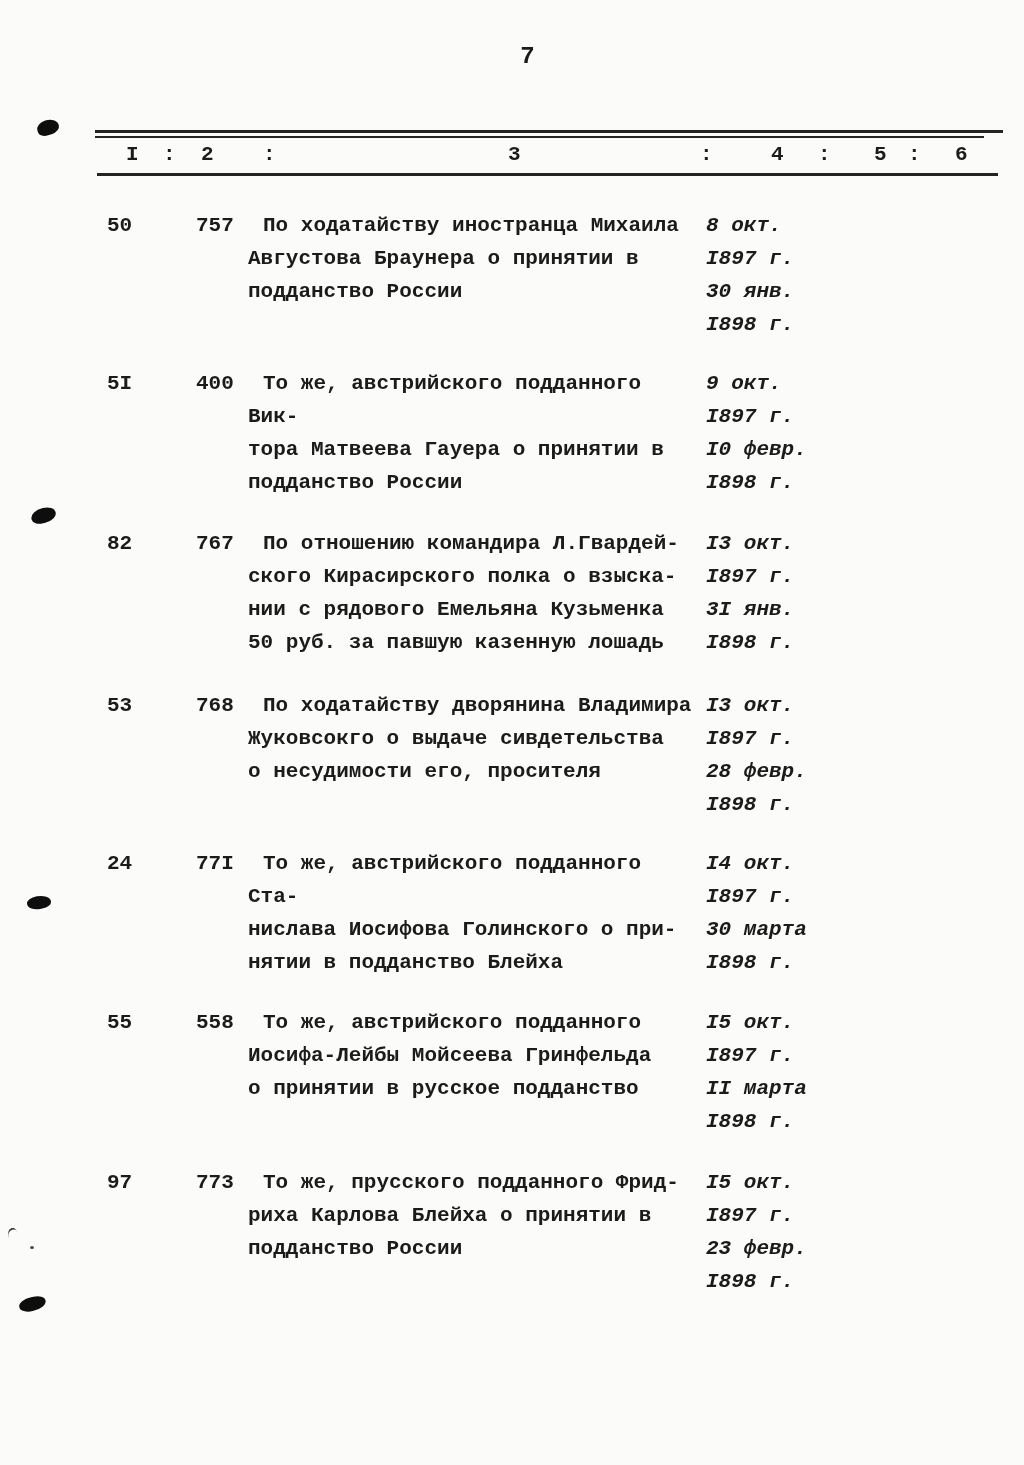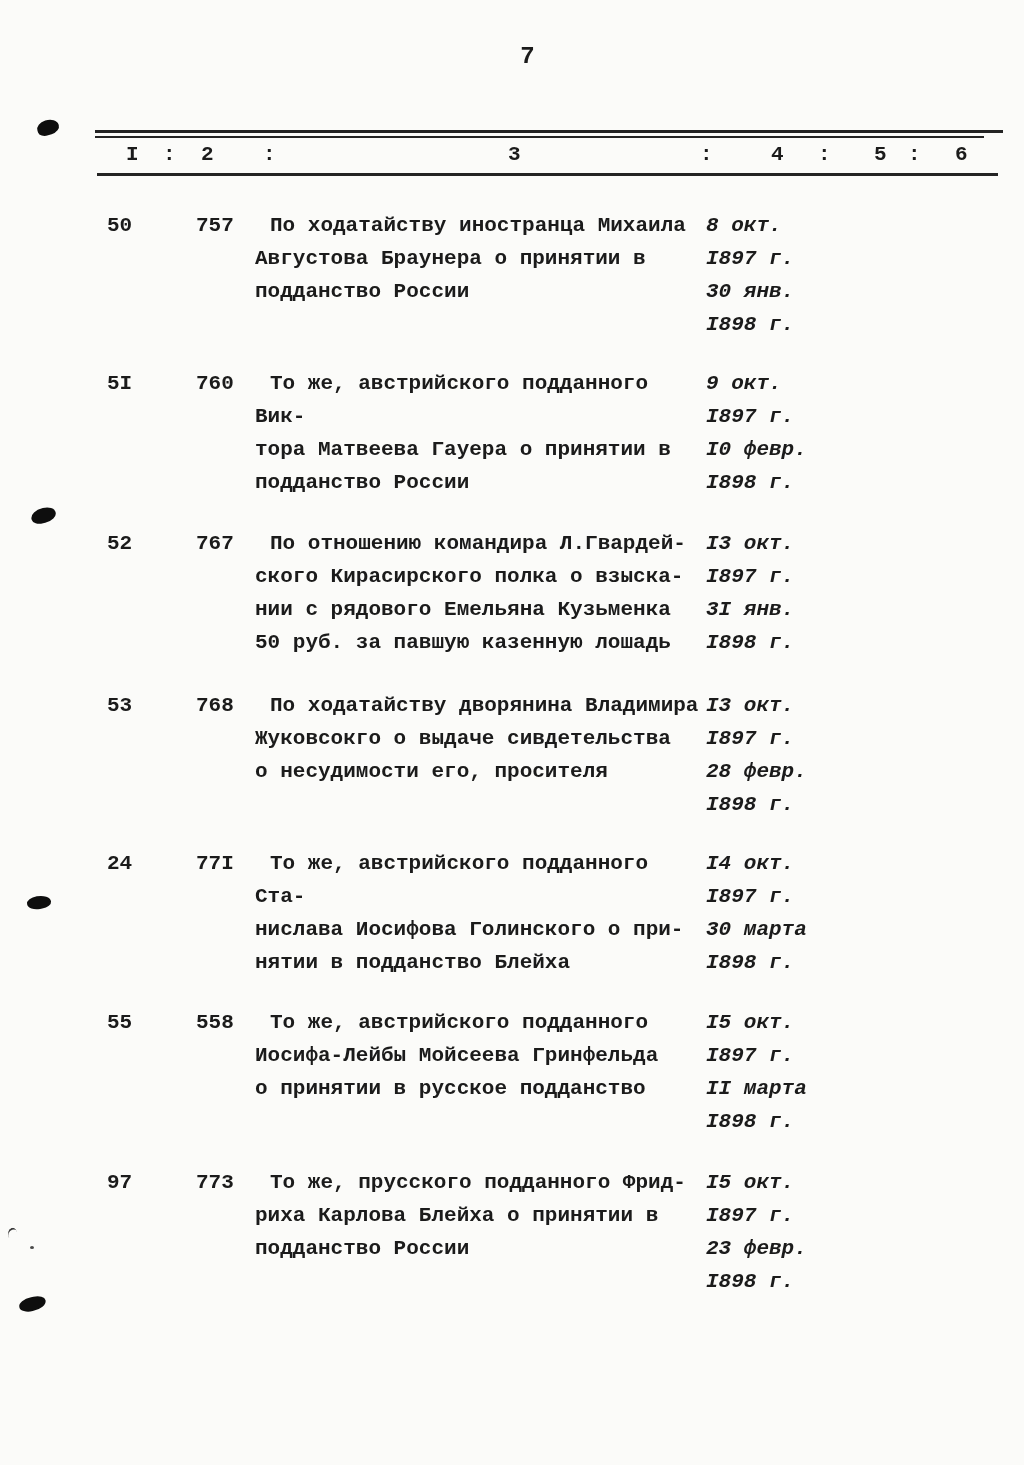--- a/index.html
+++ b/index.html
@@ -56,21 +56,21 @@
     white-space: pre;
   }
   .c-file {
     position: absolute;
     left: 164px;
     white-space: pre;
     margin-left: 32px;
   }
   .c-desc {
     position: absolute;
-    left: 255px;
+    left: 248px;
     width: 455px;
     white-space: pre-line;
     text-indent: 15px;
   }
   .c-dates {
     position: absolute;
     left: 706px;
     width: 150px;
     white-space: pre-line;
     font-style: italic;
@@ -137,32 +137,32 @@
 Августова Браунера о принятии в
 подданство России</span>
     <span class="c-dates">8 окт.
 I897 г.
 30 янв.
 I898 г.</span>
   </div>
 
   <div class="row" style="top:367px">
     <span class="c-no">5I</span>
-    <span class="c-file">760</span>
+    <span class="c-file">400</span>
     <span class="c-desc">То же, австрийского подданного Вик-
 тора Матвеева Гауера о принятии в
 подданство России</span>
     <span class="c-dates">9 окт.
 I897 г.
 I0 февр.
 I898 г.</span>
   </div>
 
   <div class="row" style="top:527px">
-    <span class="c-no">52</span>
+    <span class="c-no">82</span>
     <span class="c-file">767</span>
     <span class="c-desc">По отношению командира Л.Гвардей-
 ского Кирасирского полка о взыска-
 нии с  рядового Емельяна Кузьменка
 50 руб. за павшую казенную лошадь</span>
     <span class="c-dates">I3 окт.
 I897 г.
 3I янв.
 I898 г.</span>
   </div>

